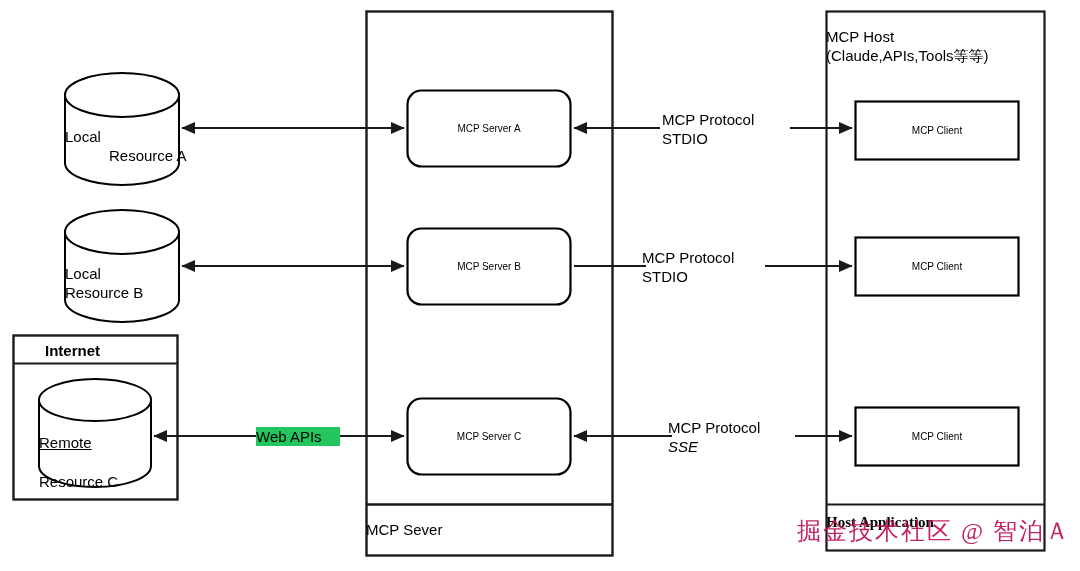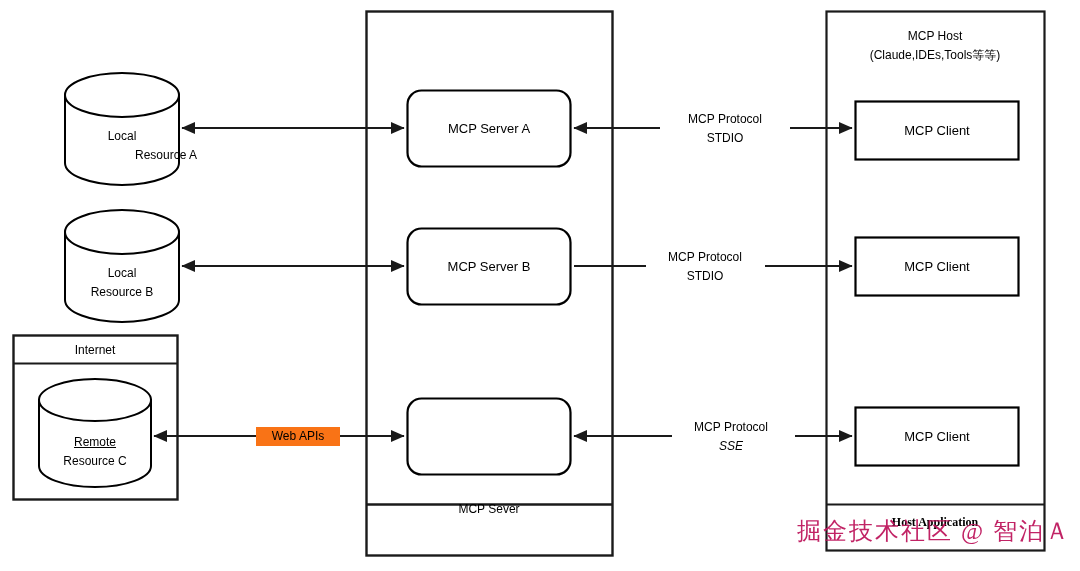--- a/index.html
+++ b/index.html
@@ -19,35 +19,34 @@
     position: absolute;
     left: 0;
     top: 0;
     width: 1080px;
     height: 571px;
   }
   .lbl {
     position: absolute;
     color: #000000;
     font-family: "Liberation Sans", sans-serif;
-    font-size: 12px;
+    font-size: 15px;
     line-height: 19px;
-    text-align: center;
     white-space: pre;
     pointer-events: none;
   }
-  .lbl-bold { font-weight: normal; }
+  .lbl-bold { font-weight: bold; margin-left: 32px; }
   .lbl-box {
     position: absolute;
     display: flex;
     align-items: center;
     justify-content: center;
     text-align: center;
     color: #000000;
-    font-size: 13px;
+    font-size: 10px;
     line-height: 19px;
   }
   .wm {
     position: absolute;
     color: #be185d;
     font-family: Liberation Serif, serif;
     font-size: 24px;
     letter-spacing: 2px;
     white-space: pre;
     opacity: 0.95;
@@ -114,49 +113,50 @@
     <line x1="646" y1="266" x2="574" y2="266" stroke="#1a1a1a" stroke-width="2"></line>
     <line x1="765" y1="266" x2="852" y2="266" stroke="#1a1a1a" stroke-width="2" marker-end="url(#arrow-end)"></line>
 
     <line x1="154" y1="436" x2="258" y2="436" stroke="#1a1a1a" stroke-width="2" marker-start="url(#arrow-start)"></line>
     <line x1="338" y1="436" x2="404" y2="436" stroke="#1a1a1a" stroke-width="2" marker-end="url(#arrow-end)"></line>
     <line x1="672" y1="436" x2="574" y2="436" stroke="#1a1a1a" stroke-width="2" marker-end="url(#arrow-end)"></line>
     <line x1="795" y1="436" x2="852" y2="436" stroke="#1a1a1a" stroke-width="2" marker-end="url(#arrow-end)"></line>
   </svg>
 
   <div class="lbl" style="left:826px; top:27px; width:218px;">MCP Host</div>
-  <div class="lbl" style="left:826px; top:46px; width:218px;">(Claude,IDEs,Tools等等)</div>
+  <div class="lbl" style="left:826px; top:46px; width:218px;">(Claude,APIs,Tools等等)</div>
   <div class="lbl" style="left:826px; top:513px; width:218px; font-weight:bold;font-family:Liberation Serif, serif;">Host Application</div>
 
-  <div class="lbl" style="left:366px; top:500px; width:246px;">MCP Sever</div>
+  <div class="lbl" style="left:366px; top:520px; width:246px;">MCP Sever</div>
 
   <div class="lbl lbl-bold" style="left:13px; top:341px; width:164px;">Internet</div>
 
   <div class="lbl" style="left:65px; top:127px; width:114px;">Local</div>
   <div class="lbl" style="left:65px; top:146px; width:114px;padding-left:44px;">Resource A</div>
 
   <div class="lbl" style="left:65px; top:264px; width:114px;">Local</div>
   <div class="lbl" style="left:65px; top:283px; width:114px;">Resource B</div>
 
   <div class="lbl" style="left:39px; top:433px; width:112px;text-decoration:underline;">Remote</div>
-  <div class="lbl" style="left:39px; top:452px; width:112px;">Resource C</div>
+  <div class="lbl" style="left:39px; top:472px; width:112px;">Resource C</div>
 
   <div class="lbl-box" style="left:407px; top:90px; width:164px; height:77px;">MCP Server A</div>
   <div class="lbl-box" style="left:407px; top:228px; width:164px; height:77px;">MCP Server B</div>
+  <div class="lbl-box" style="left:407px; top:398px; width:164px; height:77px;">MCP Server C</div>
 
   <div class="lbl-box" style="left:855px; top:101px; width:164px; height:59px;">MCP Client</div>
   <div class="lbl-box" style="left:855px; top:237px; width:164px; height:59px;">MCP Client</div>
   <div class="lbl-box" style="left:855px; top:407px; width:164px; height:59px;">MCP Client</div>
 
   <div class="lbl" style="left:662px; top:110px; width:126px;">MCP Protocol</div>
   <div class="lbl" style="left:662px; top:129px; width:126px;">STDIO</div>
 
   <div class="lbl" style="left:642px; top:248px; width:126px;">MCP Protocol</div>
   <div class="lbl" style="left:642px; top:267px; width:126px;">STDIO</div>
 
   <div class="lbl" style="left:668px; top:418px; width:126px;">MCP Protocol</div>
   <div class="lbl" style="left:668px; top:437px; width:126px;font-style:italic;">SSE</div>
 
-  <div class="lbl" style="left:256px; top:427px; width:84px; background:#f97316;">Web APIs</div>
+  <div class="lbl" style="left:256px; top:427px; width:84px; background:#22c55e;">Web APIs</div>
 
   <div class="wm" style="left:797px; top:515px;">掘金技术社区 @ 智泊ＡＩ</div>
 
 </div>
 
 </body></html>

